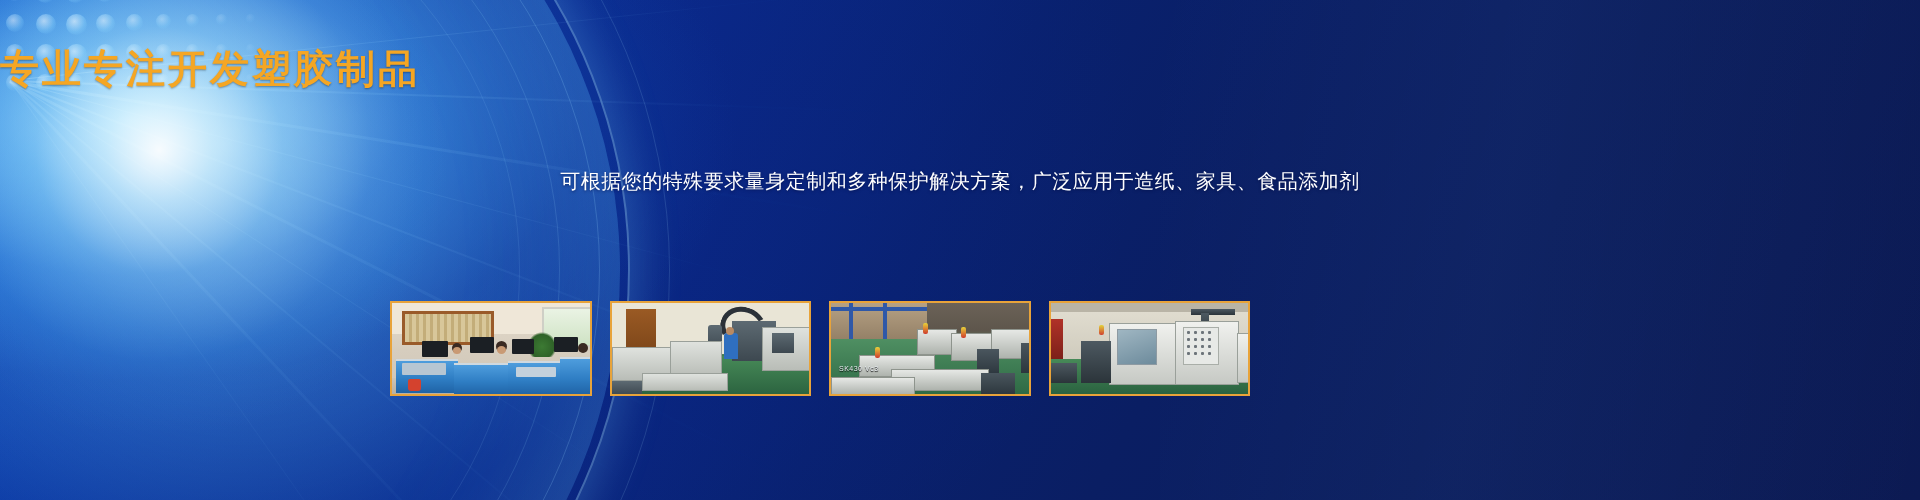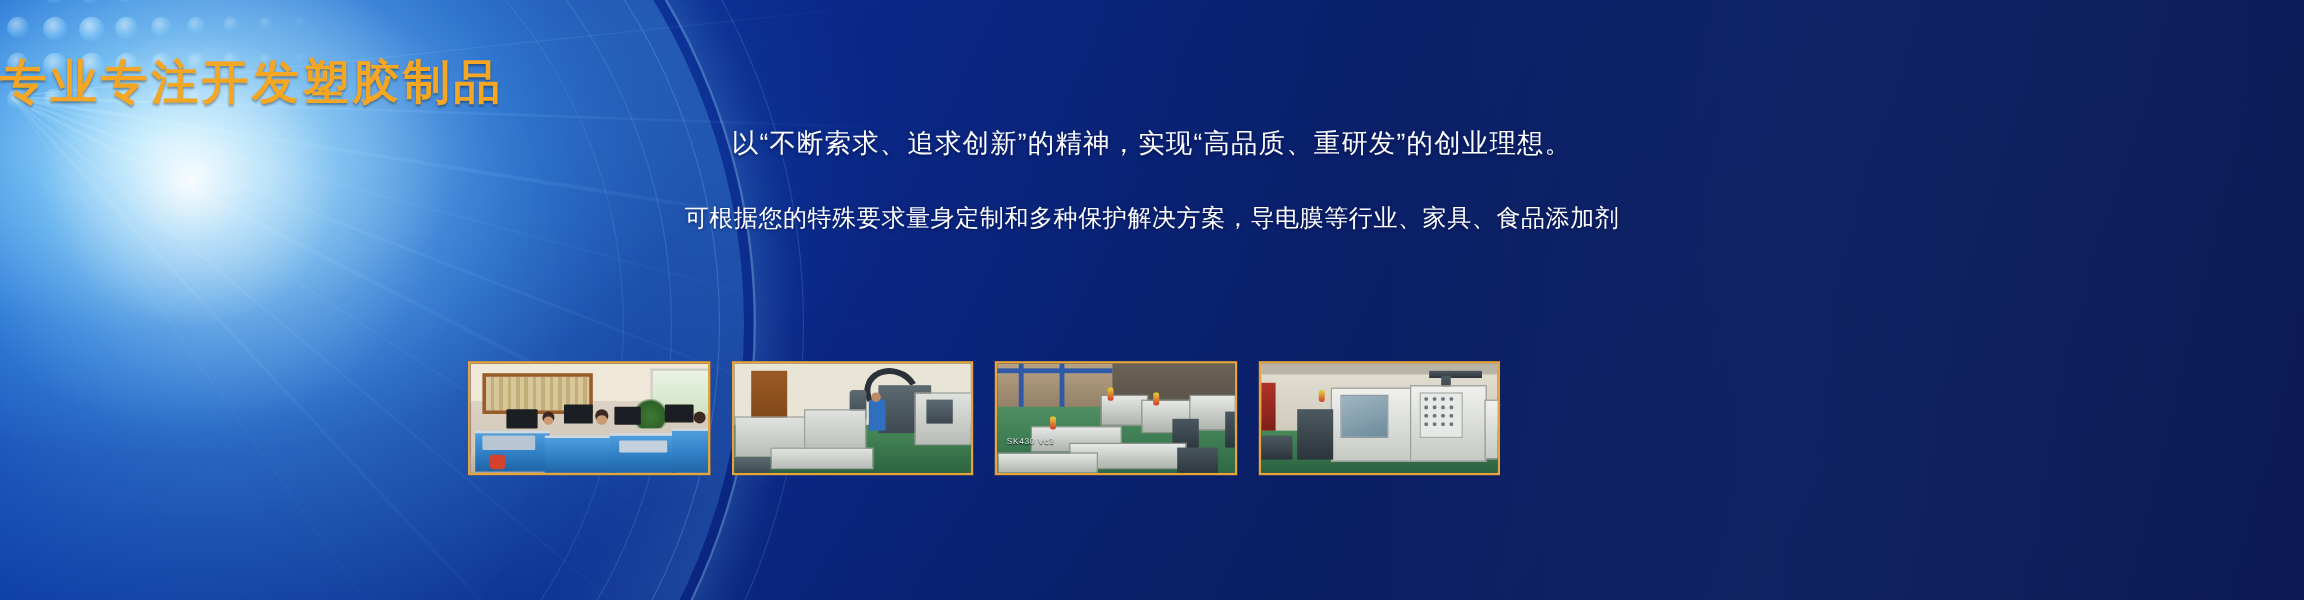--- a/index.html
+++ b/index.html
@@ -191,22 +191,21 @@
       <div class="dot" style="left: 156px; top: 80px; width: 14.2685px; height: 14.2685px; background: radial-gradient(circle at 40% 35%, rgba(255, 255, 255, 0.435), rgba(130, 205, 250, 0.26) 55%, rgba(40, 120, 220, 0) 80%);"></div>
       <div class="dot" style="left: 186px; top: 80px; width: 12.3173px; height: 12.3173px; background: radial-gradient(circle at 40% 35%, rgba(255, 255, 255, 0.33), rgba(130, 205, 250, 0.196) 55%, rgba(40, 120, 220, 0) 80%);"></div>
       <div class="dot" style="left: 216px; top: 80px; width: 10.2988px; height: 10.2988px; background: radial-gradient(circle at 40% 35%, rgba(255, 255, 255, 0.22), rgba(130, 205, 250, 0.133) 55%, rgba(40, 120, 220, 0) 80%);"></div>
       <div class="dot" style="left: 246px; top: 80px; width: 8.24263px; height: 8.24263px; background: radial-gradient(circle at 40% 35%, rgba(255, 255, 255, 0.11), rgba(130, 205, 250, 0.067) 55%, rgba(40, 120, 220, 0) 80%);"></div>
     </div>
   <div class="flare"></div>
   <div class="sheen"></div>
 
   <div class="content">
     <div class="headline">专业专注开发塑胶制品</div>
-    <div class="subhead">以“不断索求、追求创新”的精神，实现“高品质、重研发”的创业理想。</div>
-    <div class="bodyline l1">可根据您的特殊要求量身定制和多种保护解决方案，导电膜等行业、家具、食品添加剂</div>
+    <div class="bodyline l1">可根据您的特殊要求量身定制和多种保护解决方案，广泛应用于造纸、家具、食品添加剂</div>
 
     <div class="gallery">
 
       <div class="photo">
         <div class="ph-in p1">
           <div class="win"></div>
           <div class="win2"></div>
           <div class="plant"></div>
           <div class="floor"></div>
           <div class="mon" style="left:30px;top:38px;width:26px;height:16px;"></div>

